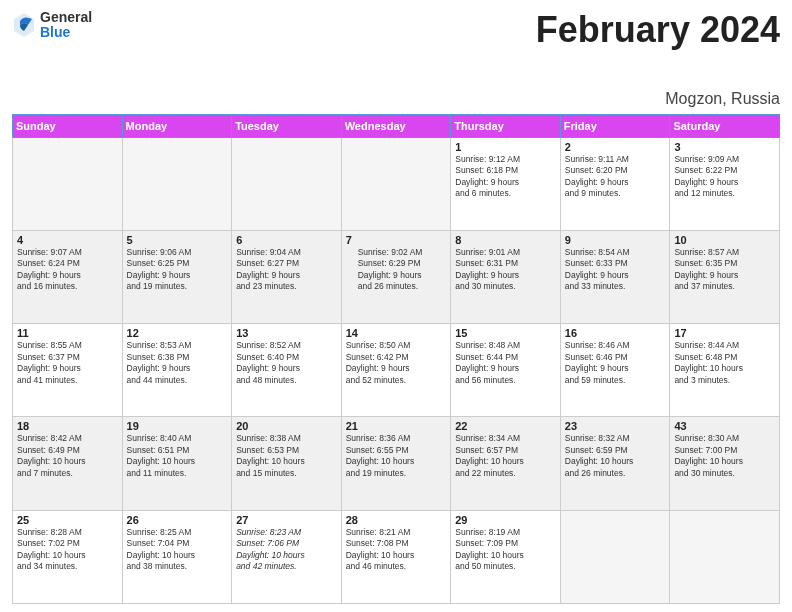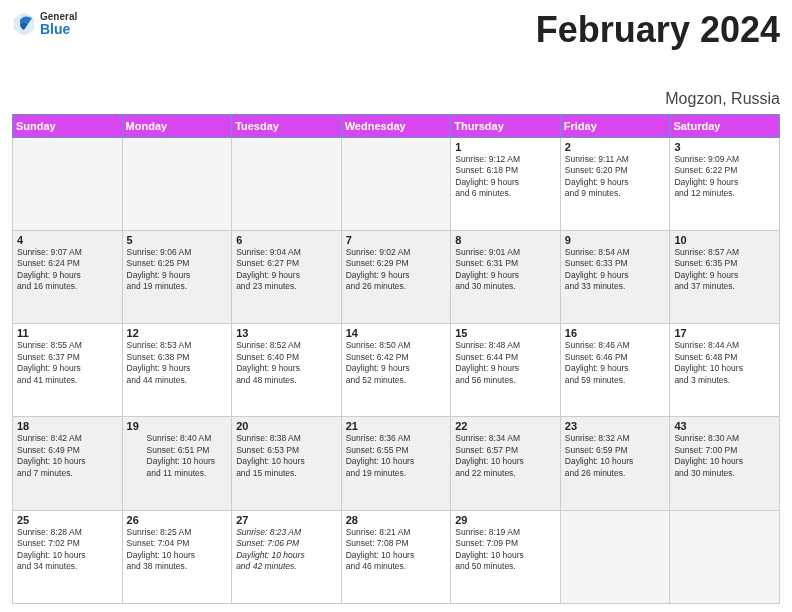--- a/index.html
+++ b/index.html
@@ -27,21 +27,21 @@
       display: flex;
       align-items: center;
       gap: 4px;
     }
     .logo-text {
       display: flex;
       flex-direction: column;
       line-height: 1.1;
     }
     .logo-general {
-      font-size: 10px;
+      font-size: 14px;
       font-weight: bold;
       color: #333;
     }
     .logo-blue {
       font-size: 14px;
       font-weight: bold;
       color: #2176c7;
     }
     .logo-icon {
       width: 24px;
@@ -183,21 +183,21 @@
           </td>
           <td>
             <span class="day-number">6</span>
             <div class="day-info" style="white-space: pre-line;">Sunrise: 9:04 AM
 Sunset: 6:27 PM
 Daylight: 9 hours
 and 23 minutes.</div>
           </td>
           <td>
             <span class="day-number">7</span>
-            <div class="day-info" style="white-space: pre-line;">Sunrise: 9:02 AM
+            <div class="day-info" style="white-space: pre-line; margin-left: 12px;">Sunrise: 9:02 AM
 Sunset: 6:29 PM
 Daylight: 9 hours
 and 26 minutes.</div>
           </td>
           <td>
             <span class="day-number">8</span>
             <div class="day-info" style="white-space: pre-line;">Sunrise: 9:01 AM
 Sunset: 6:31 PM
 Daylight: 9 hours
 and 30 minutes.</div>
@@ -271,21 +271,21 @@
         <tr class="row-shaded">
           <td>
             <span class="day-number">18</span>
             <div class="day-info" style="white-space: pre-line;">Sunrise: 8:42 AM
 Sunset: 6:49 PM
 Daylight: 10 hours
 and 7 minutes.</div>
           </td>
           <td>
             <span class="day-number">19</span>
-            <div class="day-info" style="white-space: pre-line; margin-left: 20px;">Sunrise: 8:40 AM
+            <div class="day-info" style="white-space: pre-line;">Sunrise: 8:40 AM
 Sunset: 6:51 PM
 Daylight: 10 hours
 and 11 minutes.</div>
           </td>
           <td>
             <span class="day-number">20</span>
             <div class="day-info" style="white-space: pre-line;">Sunrise: 8:38 AM
 Sunset: 6:53 PM
 Daylight: 10 hours
 and 15 minutes.</div>

